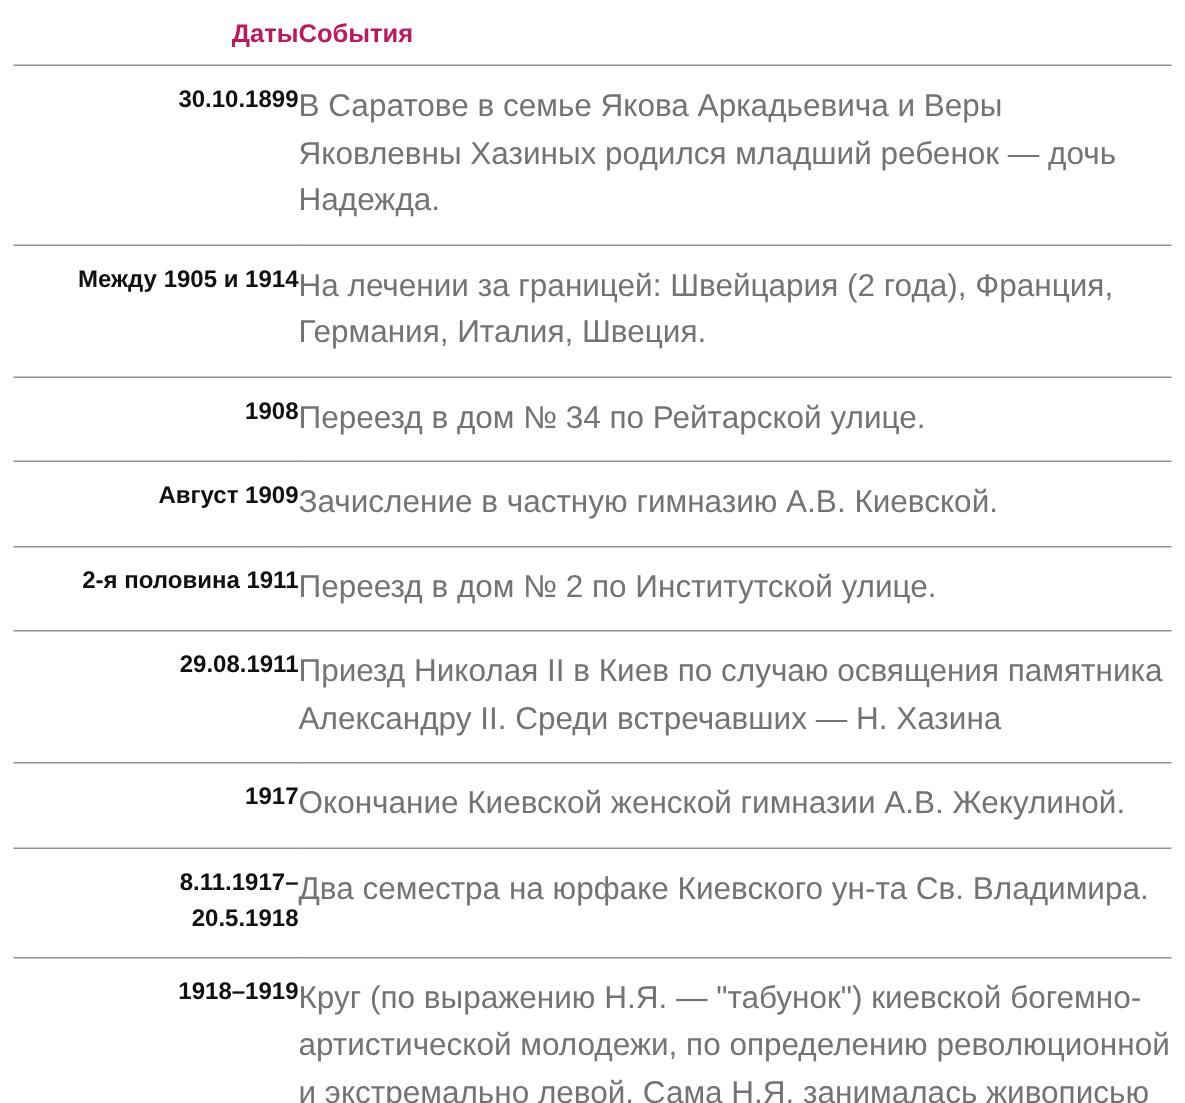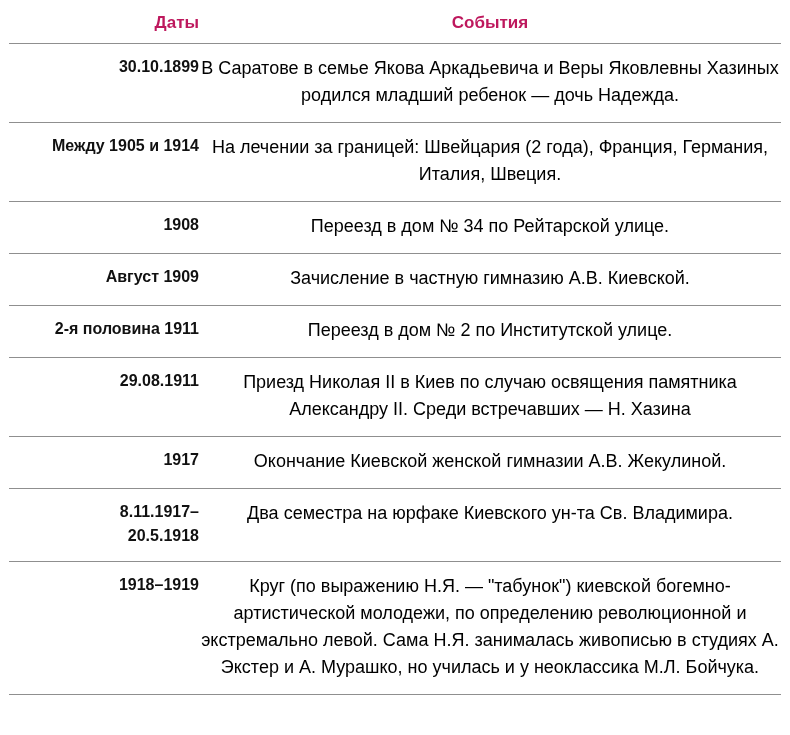--- a/index.html
+++ b/index.html
@@ -32,35 +32,35 @@
     font-size: 17px;
     font-weight: 700;
     color: #be185d;
   }
   th.date-col, td.date-col {
     width: 190px;
     text-align: right;
     padding-right: 26px;
   }
   th.event-col, td.event-col {
-    text-align: center;
+    text-align: left;
     padding-left: 0;
     margin-left: 18px;
   }
   td.date-col {
     font-weight: 700;
     font-size: 16px;
     line-height: 1.5;
     color: #111111;
     white-space: pre-line;
   }
   td.event-col {
-    font-size: 18px;
+    font-size: 21px;
     line-height: 1.5;
-    color: #000000;
+    color: #737373;
   }
 </style>
 </head>
 <body>
 
 <div class="page">
   <table class="timeline">
     <thead>
       <tr>
         <th class="date-col">Даты</th>

